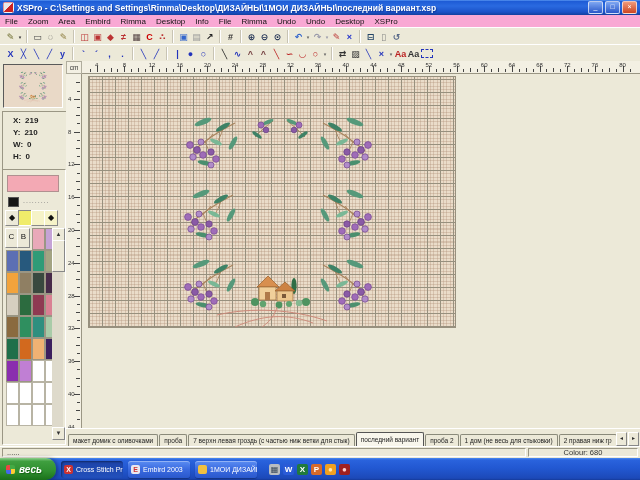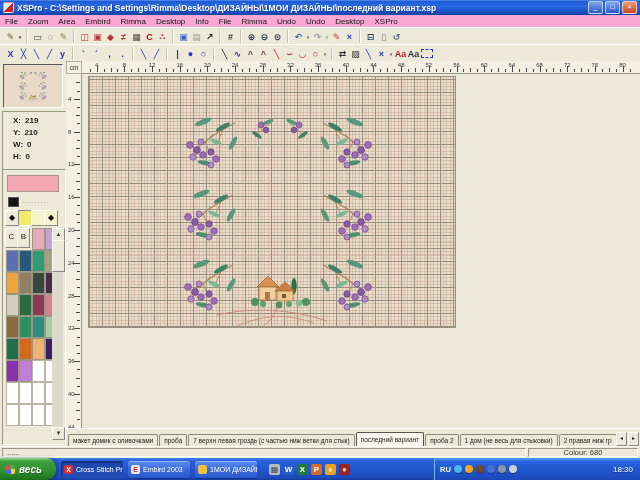--- a/index.html
+++ b/index.html
@@ -545,27 +545,15 @@
         </span>
       </span>
     <div class="quick" id="quick-icons">
         <span class="quick-icon" style="background: rgb(184, 188, 192); color: rgb(51, 68, 85);">▦</span>
         <span class="quick-icon" style="background: rgb(42, 91, 215); color: rgb(255, 255, 255);">W</span>
         <span class="quick-icon" style="background: rgb(33, 122, 60); color: rgb(255, 255, 255);">X</span>
         <span class="quick-icon" style="background: rgb(213, 106, 42); color: rgb(255, 255, 255);">P</span>
         <span class="quick-icon" style="background: rgb(240, 160, 32); color: rgb(255, 232, 176);">●</span>
         <span class="quick-icon" style="background: rgb(160, 32, 32); color: rgb(255, 204, 204);">●</span>
       </div>
-    <div class="tray">
-      <span class="lang">RU</span>
-      <span id="tray-icons" style="display:flex;gap:3px">
-          <span class="tray-icon" style="background: rgb(73, 182, 240);"></span>
-          <span class="tray-icon" style="background: rgb(245, 166, 35);"></span>
-          <span class="tray-icon" style="background: rgb(106, 74, 42);"></span>
-          <span class="tray-icon" style="background: rgb(74, 111, 208);"></span>
-          <span class="tray-icon" style="background: rgb(138, 151, 165);"></span>
-          <span class="tray-icon" style="background: rgb(200, 208, 216);"></span>
-        </span>
-      <span class="clock">18:30</span>
-    </div>
   </div>
 
 </div>
 
 </body></html>

